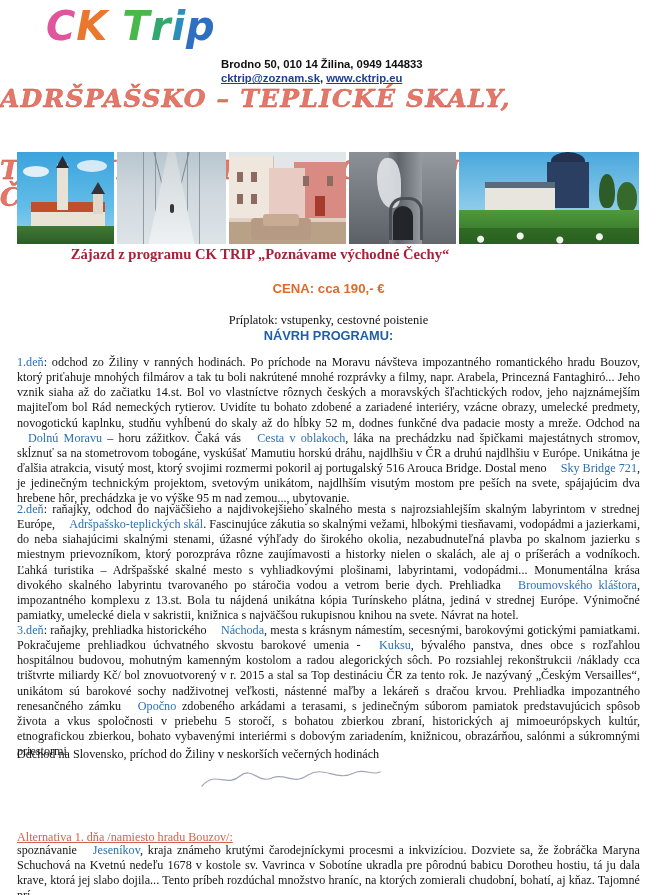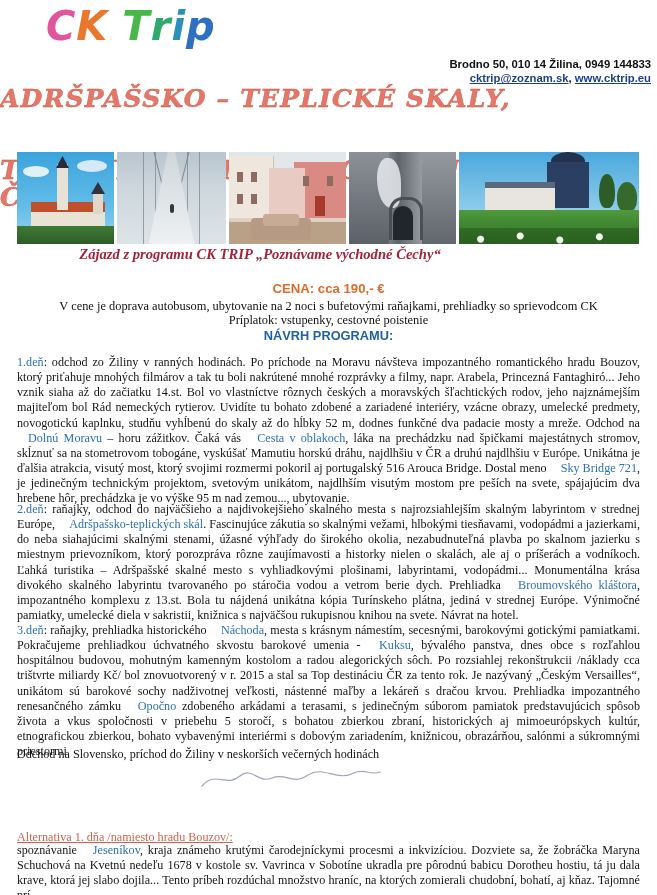--- a/index.html
+++ b/index.html
@@ -39,21 +39,21 @@
   .logo .l4 { color: #30a86e; }
   .logo .l5 { color: #2b8fb9; }
   .logo .l6 { color: #2f6fc0; }
   .logo .sp { width: 14px; }
 
   .contact {
     position: absolute;
     right: 6px;
     top: 57px;
     width: 430px;
-    text-align: right;
+    text-align: left;
     font-family: "Liberation Sans", sans-serif;
     font-size: 11.3px;
     font-weight: bold;
     color: #111111;
     line-height: 1.28;
   }
   .contact .mail, .contact .web {
     color: #1e3f8f;
     text-decoration: underline;
   }
@@ -149,21 +149,20 @@
   .p5 .tree2 { position:absolute; left:158px; top:30px; width:20px; height:30px; background:#356a2c; border-radius:50% 50% 40% 40%;}
   .p5 .flowers { position:absolute; left:0; bottom:0; width:100%; height:16px; background:radial-gradient(circle at 12% 70%, #f2f5ee 0 3px, transparent 4px), radial-gradient(circle at 34% 50%, #f2f5ee 0 3px, transparent 4px), radial-gradient(circle at 56% 75%, #eef3e9 0 3px, transparent 4px), radial-gradient(circle at 78% 55%, #f2f5ee 0 3px, transparent 4px), linear-gradient(#2f6b24,#2a5f20);}
 
   
   .tour-line {
     position: absolute; left: 0; top: 246px; width: 520px;
     text-align: center;
     font-family: "Liberation Serif", serif;
     font-weight: bold; font-size: 14.6px;
     color: #a4233a;
-    font-style: italic;
   }
   .term-line {
     position: absolute; left: 0; top: 264px; width: 657px;
     text-align: center;
     font-family: "Liberation Sans", sans-serif;
     font-weight: bold; font-size: 13.4px;
     color: #1f5fa8;
   }
   .price-line {
     position: absolute; left: 0; top: 281px; width: 657px;
@@ -299,21 +298,20 @@
         <div class="wing"></div>
       <div class="tree1"></div>
         <div class="tree2"></div>
       <div class="hill"></div>
         <div class="flowers"></div>
     </div>
   </div>
 
   <div class="tour-line">Zájazd z programu CK TRIP „Poznávame východné Čechy“</div>
   <div class="price-line">CENA: cca 190,- €</div>
-  <div class="incl-line">V cene je doprava autobusom, ubytovanie na 2 noci s bufetovými raňajkami, prehliadky so sprievodcom CK</div>
   <div class="supp-line">Príplatok: vstupenky, cestovné poistenie</div>
   <div class="program-head">NÁVRH PROGRAMU:</div>
 
   <p class="para d1"><span class="day">1.deň</span><span>: odchod zo Žiliny v ranných hodinách. Po príchode na Moravu návšteva impozantného romantického hradu Bouzov, ktorý priťahuje mnohých filmárov a tak tu boli nakrútené mnohé rozprávky a filmy, napr. Arabela, Princezná Fantaghiró... Jeho vznik siaha až do začiatku 14.st. Bol vo vlastníctve rôznych českých a moravských šľachtických rodov, jeho najznámejším majiteľom bol Rád nemeckých rytierov. Uvidíte tu bohato zdobené a zariadené interiéry, vzácne obrazy, umelecké predmety, novogotickú kaplnku, studňu vyhĺbenú do skaly až do hĺbky 52 m, dodnes funkčné dva padacie mosty a mreže. Odchod na </span><span class="blue">Dolnú Moravu</span><span> – horu zážitkov. Čaká vás </span><span class="blue">Cesta v oblakoch</span><span>, láka na prechádzku nad špičkami majestátnych stromov, skĺznuť sa na stometrovom tobogáne, vyskúšať Mamutiu horskú dráhu, najdlhšiu v ČR a druhú najdlhšiu v Európe. Unikátna je ďalšia atrakcia, visutý most, ktorý svojimi rozmermi pokoril aj portugalský 516 Arouca Bridge. Dostal meno </span><span class="blue">Sky Bridge 721</span><span>, je jedinečným technickým projektom, svetovým unikátom, najdlhším visutým mostom pre peších na svete, spájajúcim dva hrebene hôr, prechádzka je vo výške 95 m nad zemou..., ubytovanie.</span></p>
 
   <p class="para d2"><span class="day">2.deň</span><span>: raňajky, odchod do najväčšieho a najdivokejšieho skalného mesta s najrozsiahlejším skalným labyrintom v strednej Európe, </span><span class="blue">Adršpašsko-teplických skál</span><span>. Fascinujúce zákutia so skalnými vežami, hlbokými tiesňavami, vodopádmi a jazierkami, do neba siahajúcimi skalnými stenami, úžasné výhľady do širokého okolia, nezabudnuteľná  plavba po skalnom jazierku s miestnym prievozníkom, ktorý porozpráva rôzne zaujímavosti a historky nielen o skalách, ale aj o príšerách a vodníkoch. Ľahká turistika – Adršpašské skalné mesto s vyhliadkovými plošinami, labyrintami, vodopádmi... Monumentálna krása divokého skalného labyrintu tvarovaného po stáročia vodou a vetrom berie dych.  Prehliadka </span><span class="blue">Broumovského kláštora</span><span>, impozantného komplexu z 13.st. Bola tu nájdená unikátna kópia Turínskeho plátna, jediná v strednej Európe. Výnimočné pamiatky, umelecké diela v sakristii, knižnica s najväčšou rukupisnou knihou na svete. Návrat na hotel.</span></p>
 
   <p class="para d3"><span class="day">3.deň</span><span>: raňajky, prehliadka historického </span><span class="blue">Náchoda</span><span>, mesta s krásnym námestím, secesnými, barokovými gotickými pamiatkami. Pokračujeme prehliadkou úchvatného skvostu barokové umenia - </span><span class="blue">Kuksu</span><span>, bývalého panstva, dnes obce s rozľahlou hospitálnou budovou, mohutným kamenným kostolom a radou alegorických sôch. Po rozsiahlej rekonštrukcii /náklady cca trištvrte miliardy Kč/ bol znovuotvorený v r. 2015 a stal sa Top destináciu ČR za tento rok. Je nazývaný „Českým Versailles“, unikátom sú barokové sochy nadživotnej veľkosti, nástenné maľby a lekáreň s dračou krvou. Prehliadka impozantného renesančného zámku </span><span class="blue">Opočno</span><span> zdobeného arkádami a terasami, s jedinečným súborom pamiatok predstavujúcich spôsob života a vkus spoločnosti v priebehu 5 storočí, s bohatou zbierkou zbraní, historických aj mimoeurópskych kultúr, etnografickou zbierkou, bohato vybavenými interiérmi s dobovým zariadením, knižnicou, obrazárňou, salónmi a súkromnými priestormi</span></p>
 
   <p class="para outro">Odchod na Slovensko, príchod do Žiliny v neskorších večerných hodinách</p>

